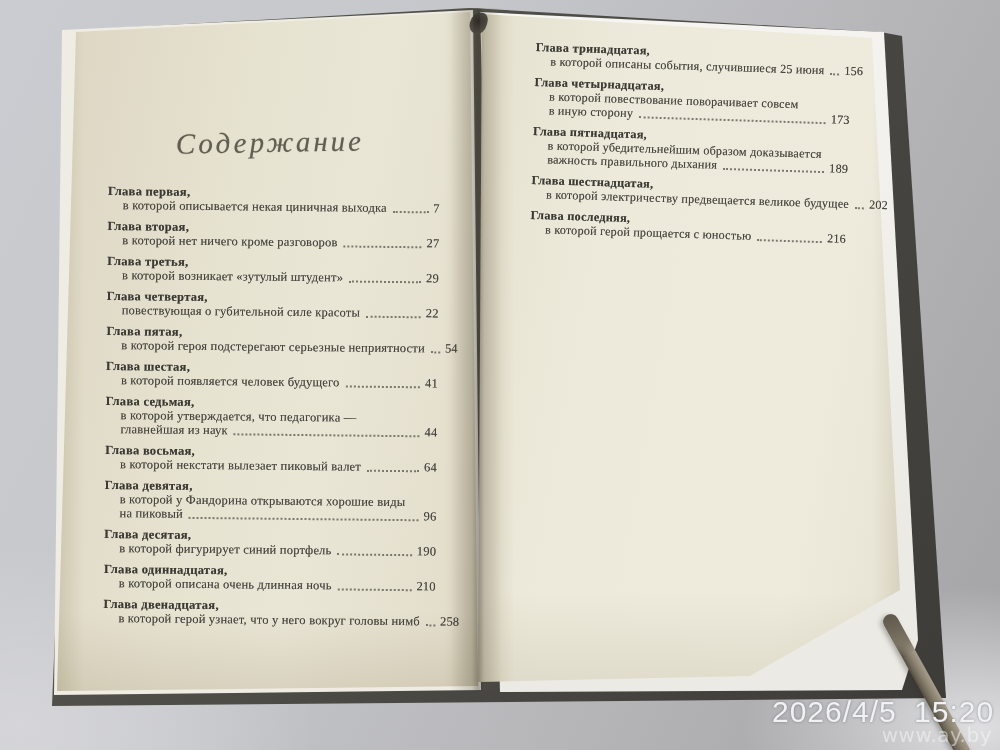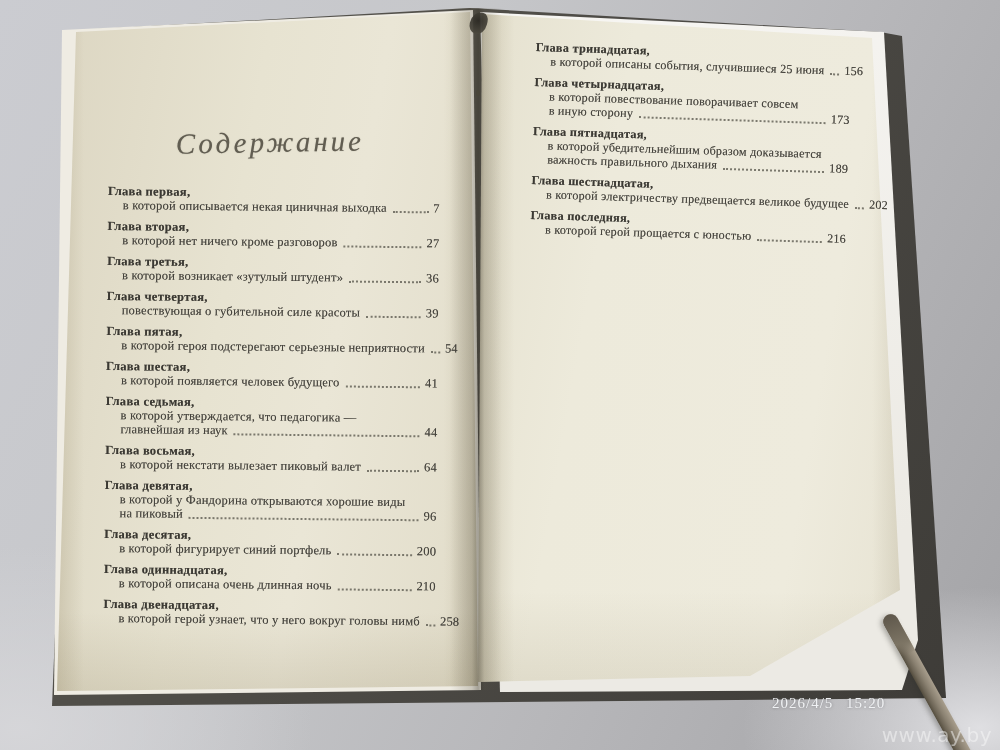--- a/index.html
+++ b/index.html
@@ -87,21 +87,21 @@
   .toc-right{left:536px;top:40px;width:316px;font-size:12.2px;transform:rotate(1.8deg);transform-origin:0 0;}
   .entry{margin-bottom:7px;}
   .chapter{font-weight:bold;color:#3b3933;line-height:14px;letter-spacing:.3px;white-space:nowrap;text-shadow:0 0 .5px rgba(59,57,51,.6);}
   .line{display:flex;align-items:flex-end;padding-left:15px;line-height:14px;letter-spacing:.2px;}
   .desc{white-space:nowrap;text-shadow:0 0 .5px rgba(69,67,61,.55);}
   .leader{flex:1;min-width:9px;border-bottom:2px dotted #5f5d53;margin:0 5px 2px 6px;opacity:.8;}
   .pagenum{white-space:nowrap;text-shadow:0 0 .5px rgba(69,67,61,.55);}
   
   .timestamp{
     position:absolute;left:772px;top:695px;z-index:8;
-    font-family:Liberation Serif, serif;font-size:15px;color:#f0f2f4;
+    font-family:Liberation Sans, sans-serif;font-size:30px;color:#f0f2f4;
     letter-spacing:1px;word-spacing:8px;
     text-shadow:0 0 3px rgba(90,90,94,.6);
   }
   .watermark{
     position:absolute;right:8px;bottom:3px;z-index:8;
     font-family:"DejaVu Sans",sans-serif;font-size:20px;
     color:rgba(250,250,250,.5);letter-spacing:.5px;
   }
 </style>
 </head>
@@ -135,29 +135,29 @@
           <span class="desc">в которой нет ничего кроме разговоров</span>
           <span class="leader"></span>
           <span class="pagenum">27</span>
         </div>
     </div>
     <div class="entry">
       <div class="chapter">Глава третья,</div>
       <div class="line">
           <span class="desc">в которой возникает «зутулый штудент»</span>
           <span class="leader"></span>
-          <span class="pagenum">36</span>
+          <span class="pagenum">29</span>
         </div>
     </div>
     <div class="entry">
       <div class="chapter">Глава четвертая,</div>
       <div class="line">
           <span class="desc">повествующая о губительной силе красоты</span>
           <span class="leader"></span>
-          <span class="pagenum">39</span>
+          <span class="pagenum">22</span>
         </div>
     </div>
     <div class="entry">
       <div class="chapter">Глава пятая,</div>
       <div class="line">
           <span class="desc">в которой героя подстерегают серьезные неприятности</span>
           <span class="leader"></span>
           <span class="pagenum">54</span>
         </div>
     </div>
@@ -197,21 +197,21 @@
           <span class="desc">на пиковый</span>
           <span class="leader"></span>
           <span class="pagenum">96</span>
         </div>
     </div>
     <div class="entry">
       <div class="chapter">Глава десятая,</div>
       <div class="line">
           <span class="desc">в которой фигурирует синий портфель</span>
           <span class="leader"></span>
-          <span class="pagenum">200</span>
+          <span class="pagenum">190</span>
         </div>
     </div>
     <div class="entry">
       <div class="chapter">Глава одиннадцатая,</div>
       <div class="line">
           <span class="desc">в которой описана очень длинная ночь</span>
           <span class="leader"></span>
           <span class="pagenum">210</span>
         </div>
     </div>

